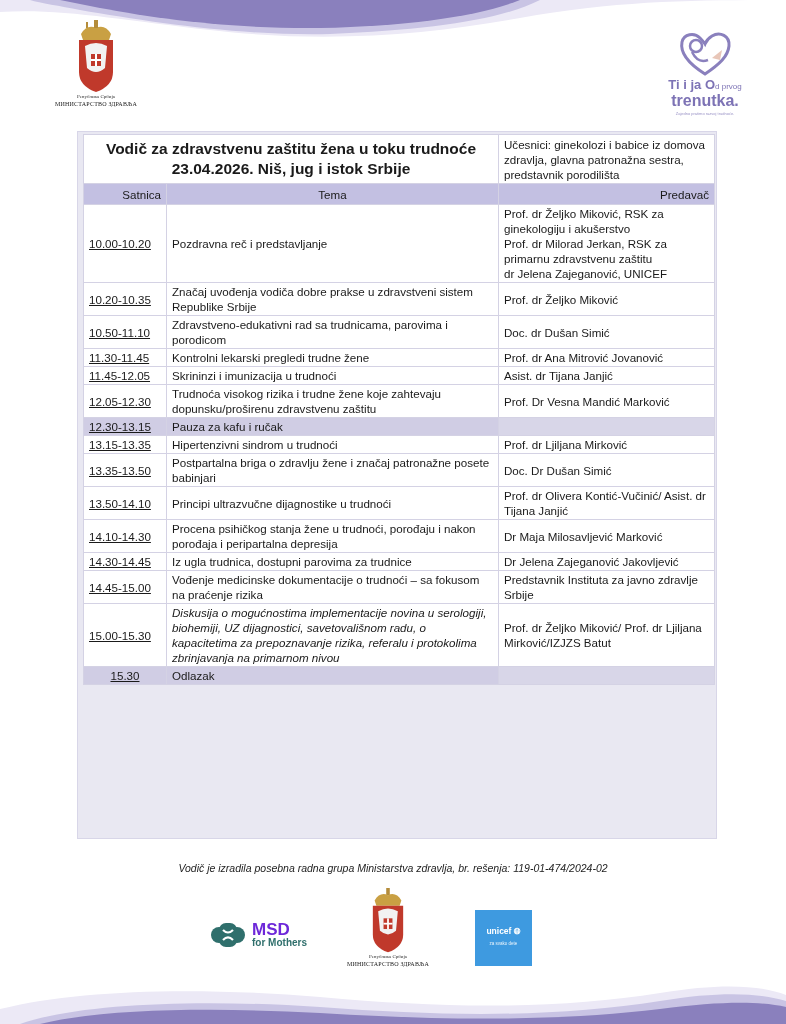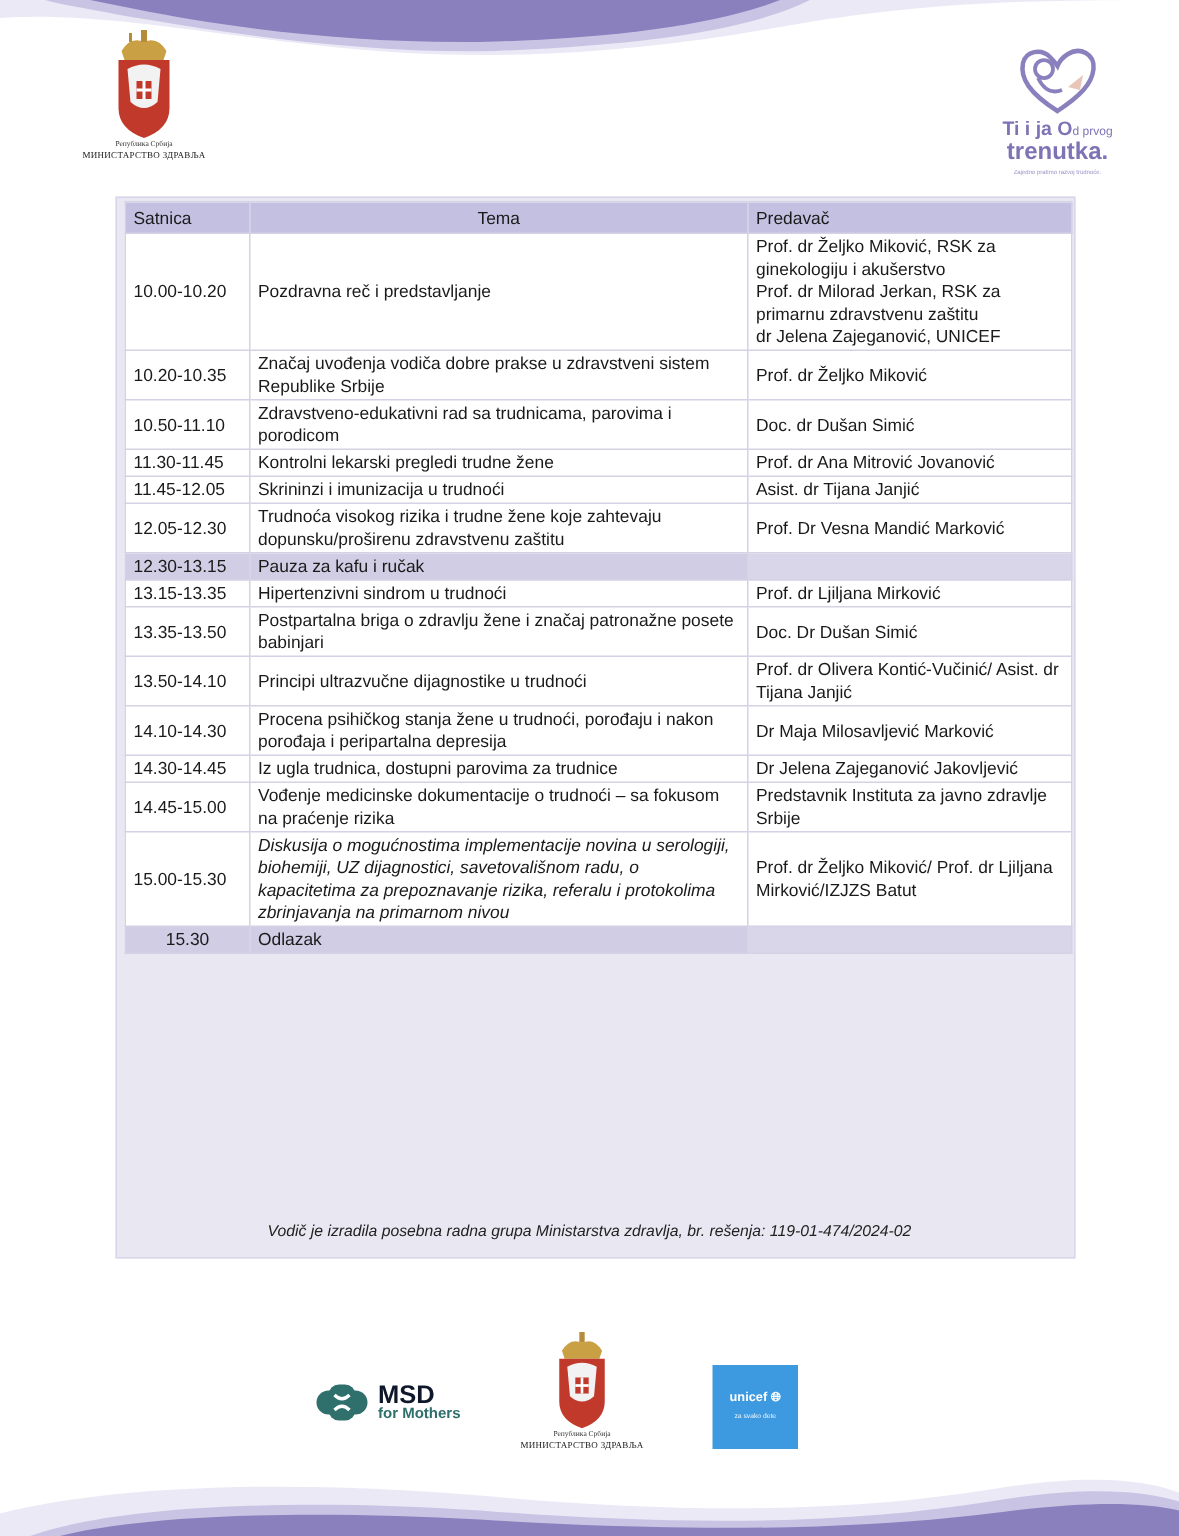--- a/index.html
+++ b/index.html
@@ -35,35 +35,35 @@
     font-size: 11.6px; line-height: 15px; background: #ffffff;
   }
   table.sched td {
     border: 1px solid #d4d2e4; padding: 1px 5px; vertical-align: middle;
   }
   col.c1 { width: 83px; }
   col.c2 { width: 332px; }
   col.c3 { width: 216px; }
   .title-cell { text-align: center; font-weight: bold; font-size: 15.5px; line-height: 20px; padding-top: 4px !important; padding-bottom: 4px !important; }
   .part-cell { font-size: 11.6px; line-height: 15px; vertical-align: top !important; padding-top: 2px !important; }
-  tr.hdr td { background: #c3c0e2; height: 18px; }
+  tr.hdr td { background: #c3c0e2; height: 18px; text-align: right; }
   tr.hdr td.center { text-align: center; }
   tr.pause td { background: #d0cde4; }
   tr.pause td.ritext { background: #d8d6e8; }
-  td.time { white-space: nowrap; }
+  td.time { white-space: nowrap; text-decoration: underline; }
   td.time.center { text-align: center; }
   td.ital { font-style: italic; }
 
   .footnote {
-    position: absolute; left: 0; width: 786px; top: 815px; text-align: center;
+    position: absolute; left: 0; width: 786px; top: 862px; text-align: center;
     font-style: italic; font-size: 10.5px; color: #222;
   }
   .msd { position: absolute; left: 210px; top: 920px; display: flex; align-items: center; }
   .msd .mark { width: 36px; height: 30px; margin-right: 6px; }
-  .msd .txt1 { font-weight: bold; font-size: 17px; line-height: 15px; color: #0f172a; }
+  .msd .txt1 { font-weight: bold; font-size: 17px; line-height: 15px; color: #6d28d9; }
   .msd .txt2 { font-weight: bold; font-size: 10px; line-height: 12px; color: #2f6f6c; }
   .unicef {
     position: absolute; left: 475px; top: 910px; width: 57px; height: 56px;
     background: #3e9ae0; color: #fff; text-align: center; box-sizing: border-box; padding-top: 16px;
   }
   .unicef .u1 { font-size: 8.5px; font-weight: bold; }
   .unicef .u2 { font-size: 4.5px; margin-top: 4px; opacity: 0.9; }
 </style>
 </head>
 <body>
@@ -103,20 +103,27 @@
 
 <div class="frame"></div>
 
 <table class="sched">
   <colgroup>
       <col class="c1">
       <col class="c2">
       <col class="c3">
     </colgroup>
   <tbody id="sched-body">
+    <tr>
+      <td colspan="2" class="title-cell">
+        <div>Vodič za zdravstvenu zaštitu žena u toku trudnoće</div>
+        <div>23.04.2026. Niš, jug i istok Srbije</div>
+      </td>
+      <td class="part-cell">Učesnici: ginekolozi i babice iz domova zdravlja, glavna patronažna sestra, predstavnik porodilišta</td>
+    </tr>
     <tr class="hdr">
       <td>Satnica</td>
       <td class="center">Tema</td>
       <td>Predavač</td>
     </tr>
   <tr>
         <td class="time">10.00-10.20</td>
         <td>Pozdravna reč i predstavljanje</td>
         <td style="white-space: pre-line;">Prof. dr Željko Miković, RSK za ginekologiju i akušerstvo
 Prof. dr Milorad Jerkan, RSK za primarnu zdravstvenu zaštitu

